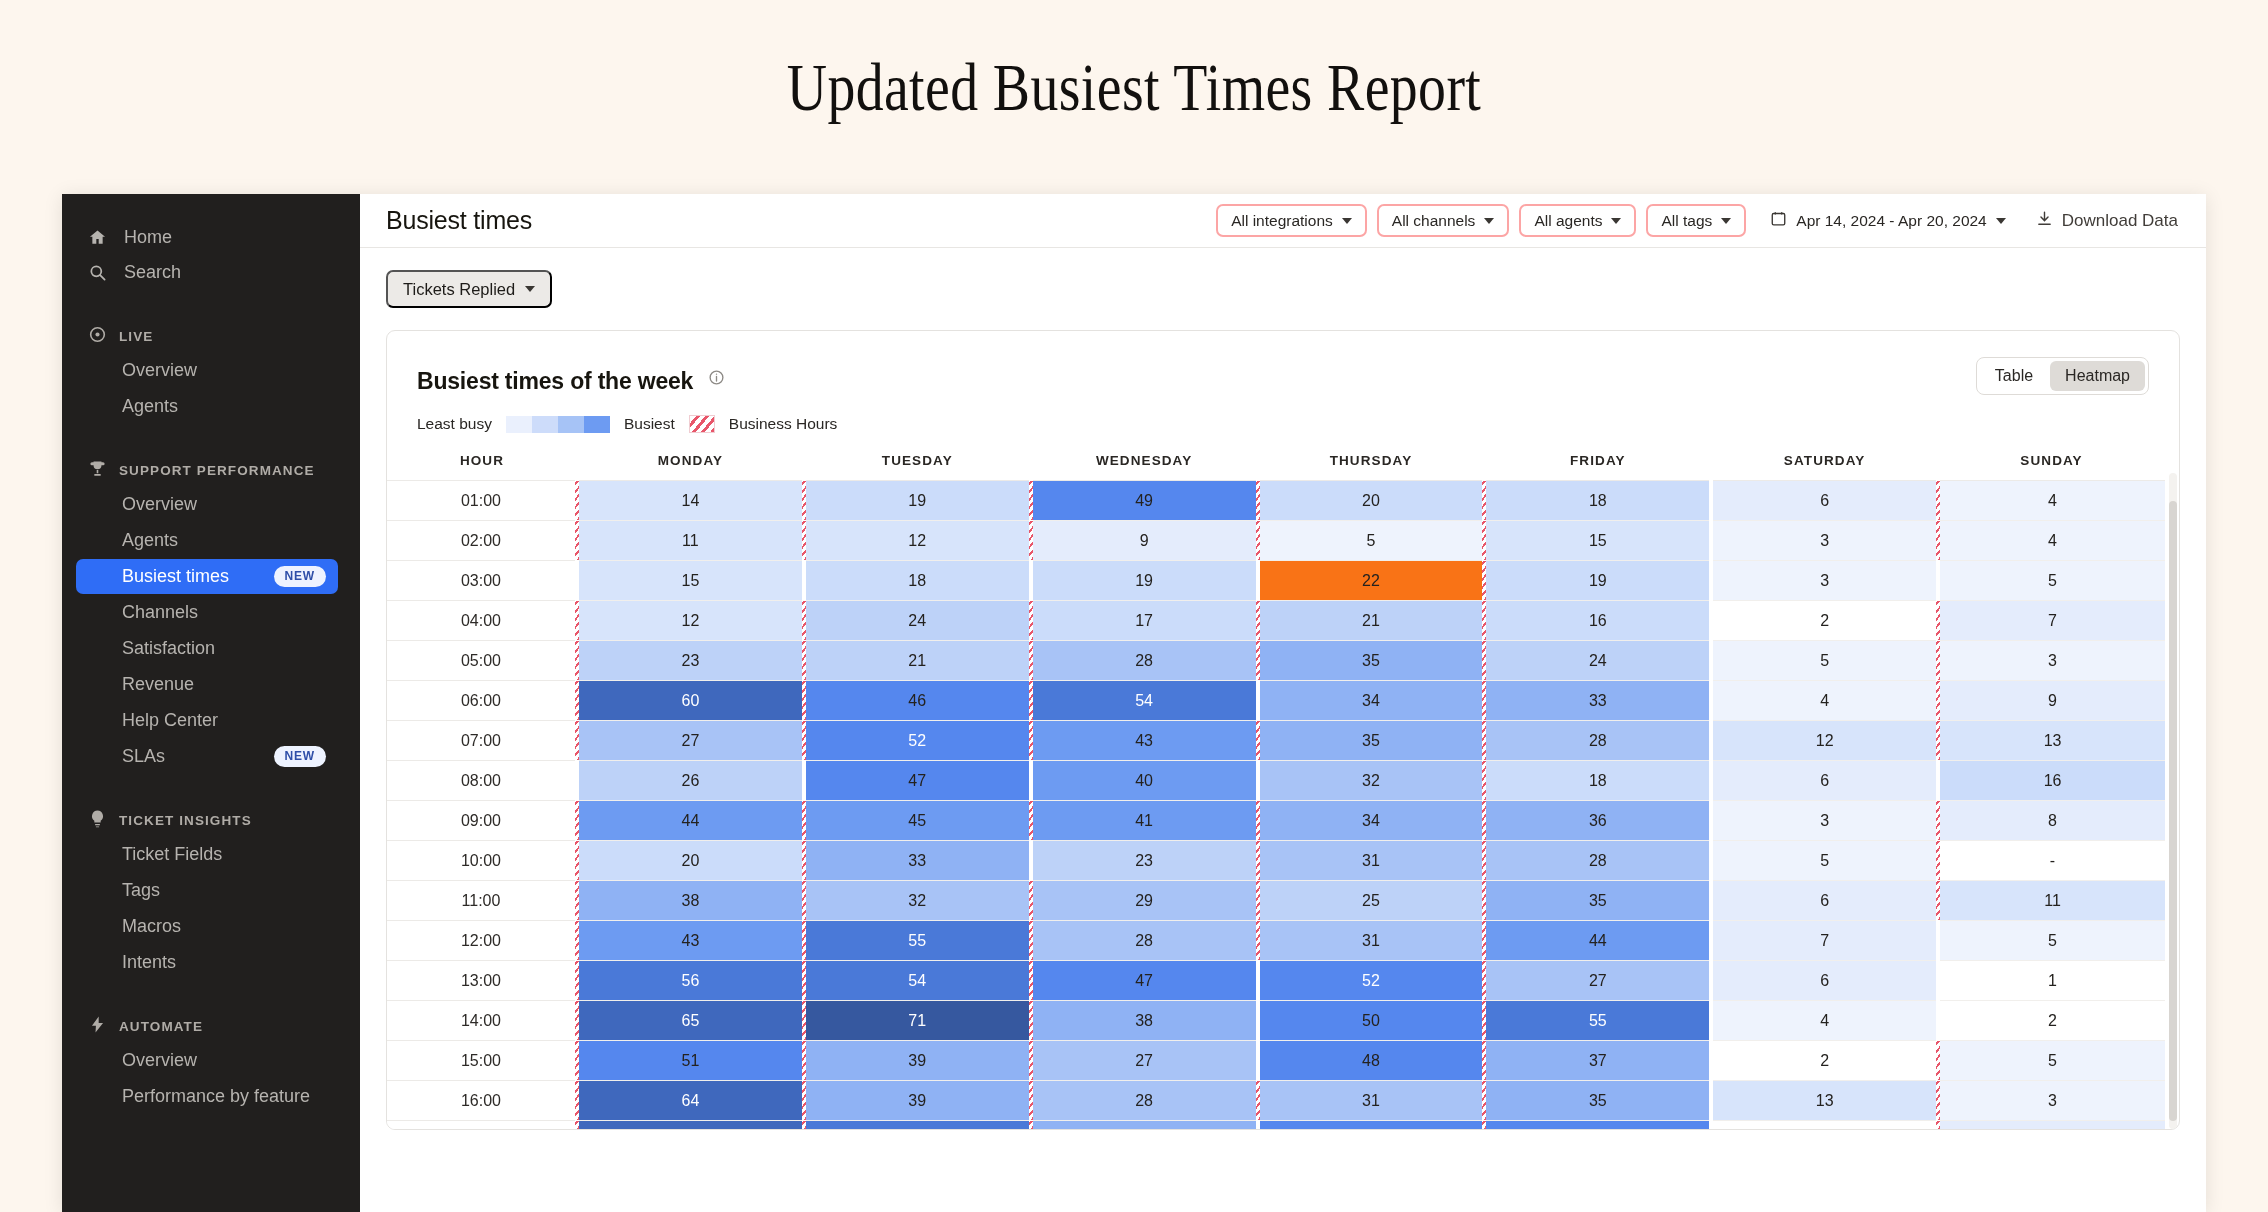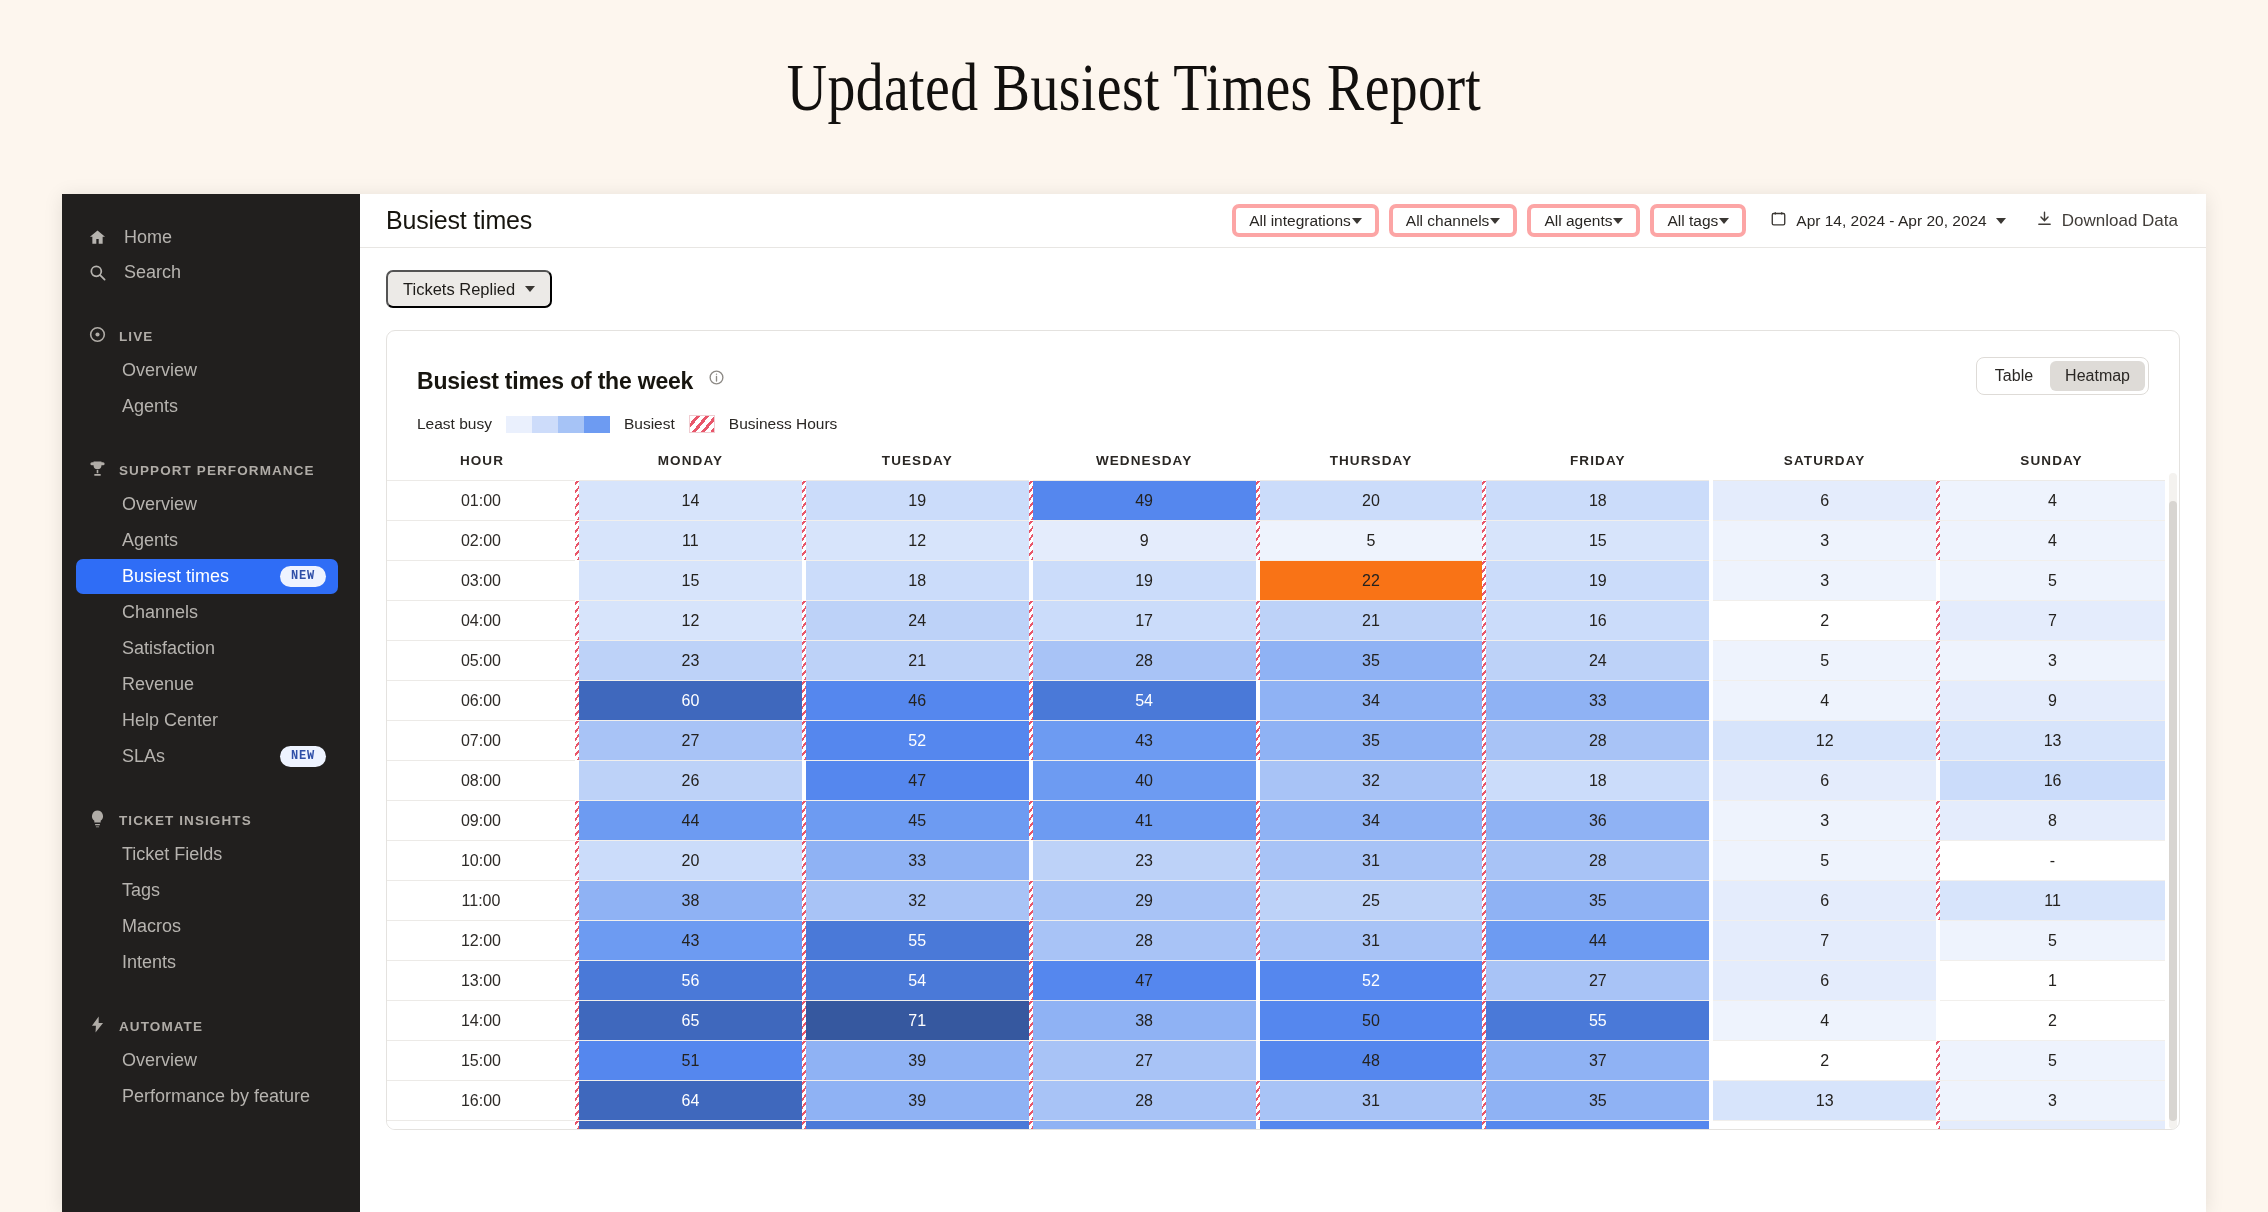--- a/index.html
+++ b/index.html
@@ -108,21 +108,20 @@
     color: #ffffff;
   }
   .badge-new {
     background: #eef3ff;
     color: #2f4fa8;
     font-size: 12px;
     font-weight: bold;
     letter-spacing: 0.8px;
     border-radius: 999px;
     padding: 3px 11px 4px;
-    font-family: Liberation Mono, monospace;
   }
 
   
   .main {
     flex: 1 1 auto;
     display: flex;
     flex-direction: column;
     background: #ffffff;
     min-width: 0;
   }
@@ -140,26 +139,26 @@
     letter-spacing: -0.2px;
   }
   .topbar-right {
     margin-left: auto;
     display: flex;
     align-items: center;
     gap: 10px;
   }
   .filter-btn {
     height: 33px;
-    border: 4px solid #fca5a5;
+    border: 2px solid #fca5a5;
     border-radius: 7px;
     background: #fff;
     display: flex;
     align-items: center;
-    gap: 1px;
+    gap: 9px;
     padding: 0 13px;
     font-size: 15.5px;
     color: #2a2724;
     white-space: nowrap;
   }
   .mini-caret {
     width: 0; height: 0;
     border-left: 5px solid transparent;
     border-right: 5px solid transparent;
     border-top: 6px solid #3a3733;

